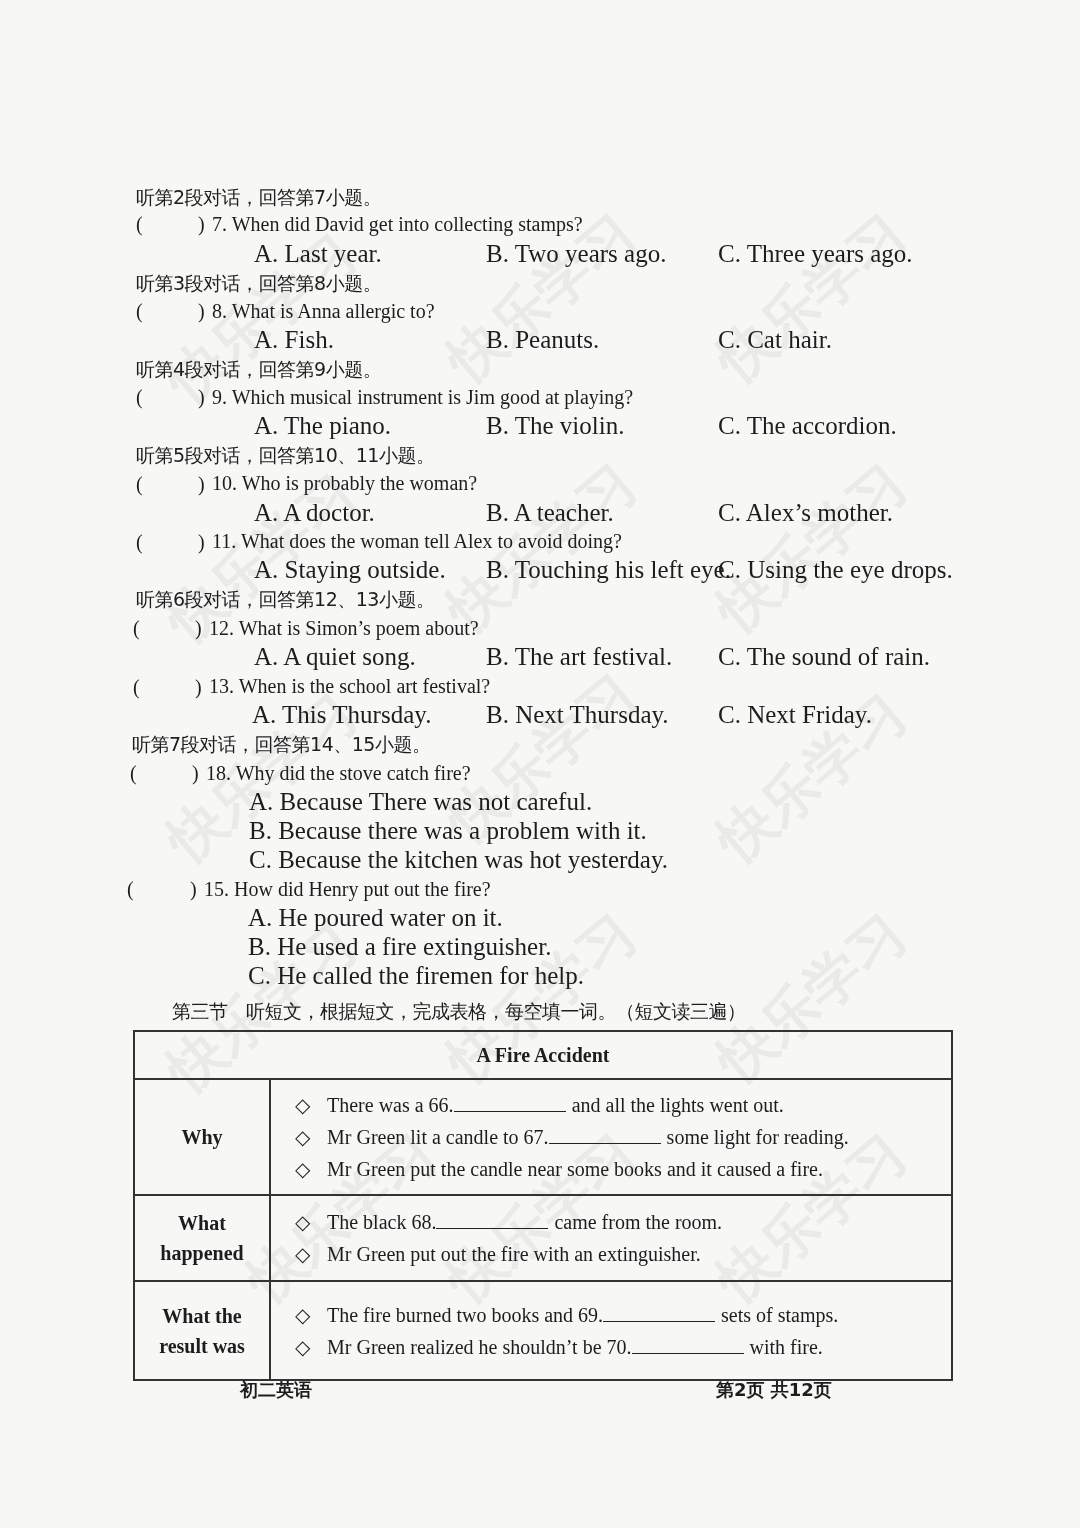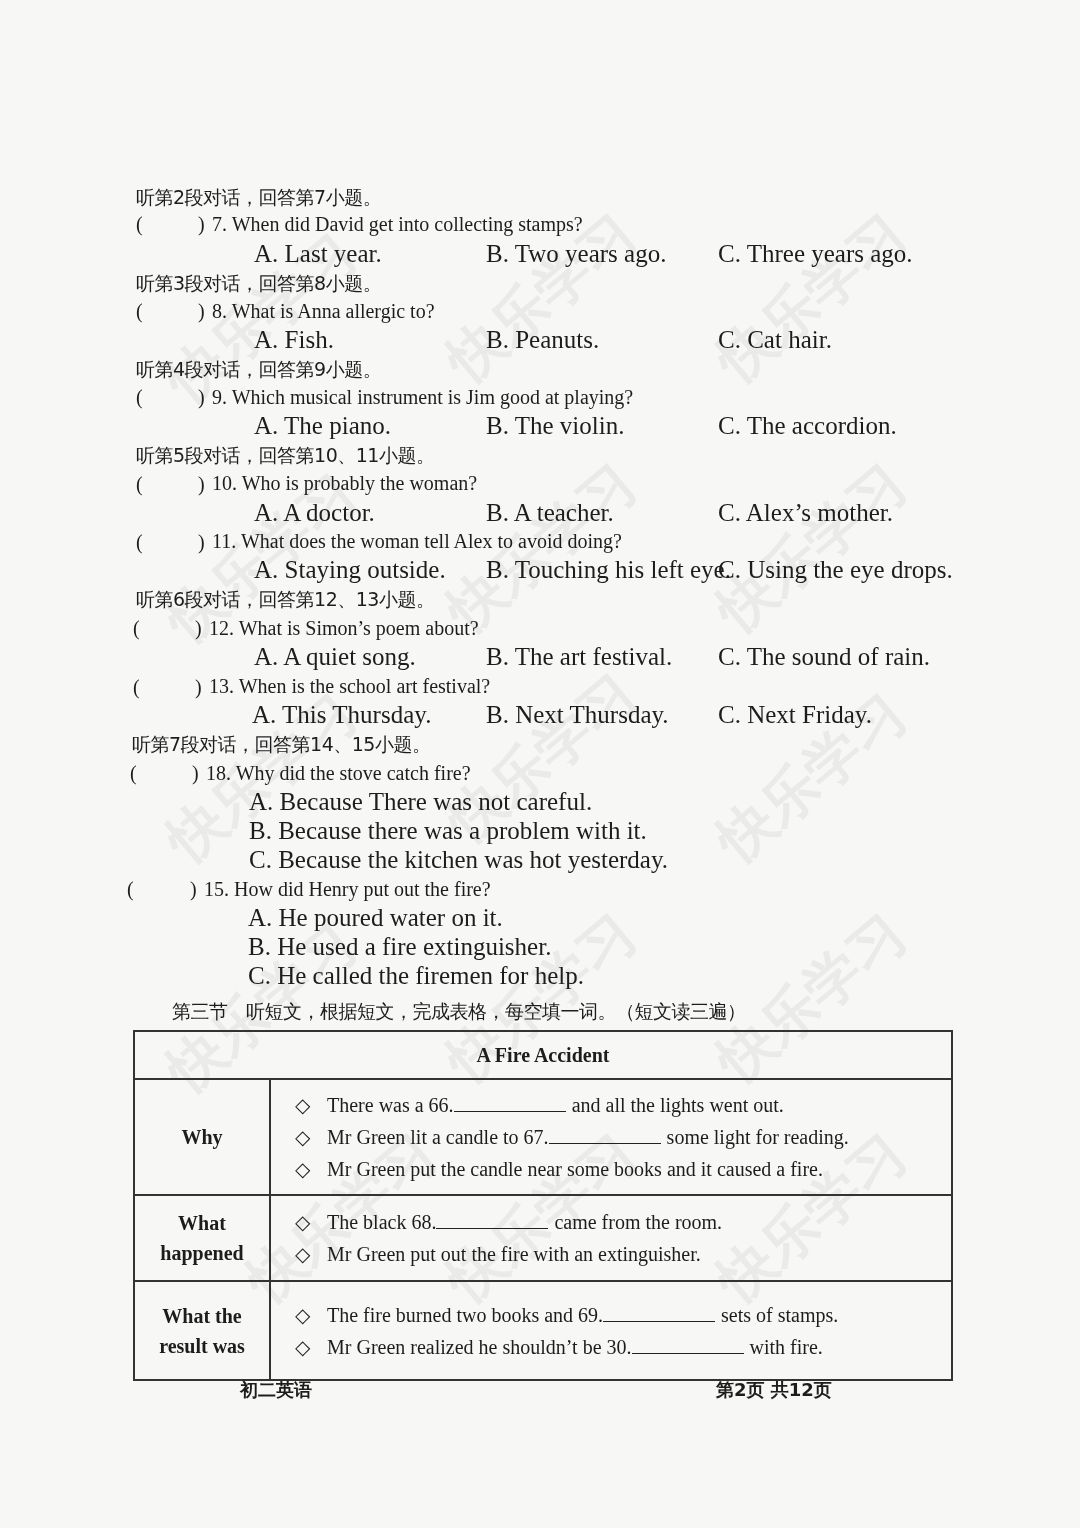--- a/index.html
+++ b/index.html
@@ -159,21 +159,21 @@
     <tr style="height:99px;font-family:Liberation Serif, serif;">
       <td class="rowhead">
         <div>What the</div>
         <div>result was</div>
       </td>
       <td class="items">
         <div class="item">
           <span class="dia">◇</span><span>The fire burned two books and 69.</span><span class="blank"></span><span>sets of stamps.</span>
         </div>
         <div class="item">
-          <span class="dia">◇</span><span>Mr Green realized he shouldn’t be 30.</span><span class="blank"></span><span>with fire.</span>
+          <span class="dia">◇</span><span>Mr Green realized he shouldn’t be 70.</span><span class="blank"></span><span>with fire.</span>
         </div>
       </td>
     </tr>
   </tbody>
     </table>
 
   <div class="footer" style="left:240px;">初二英语</div>
   <div class="footer" style="left:716px;">第2页 共12页</div>
 </div>
 

